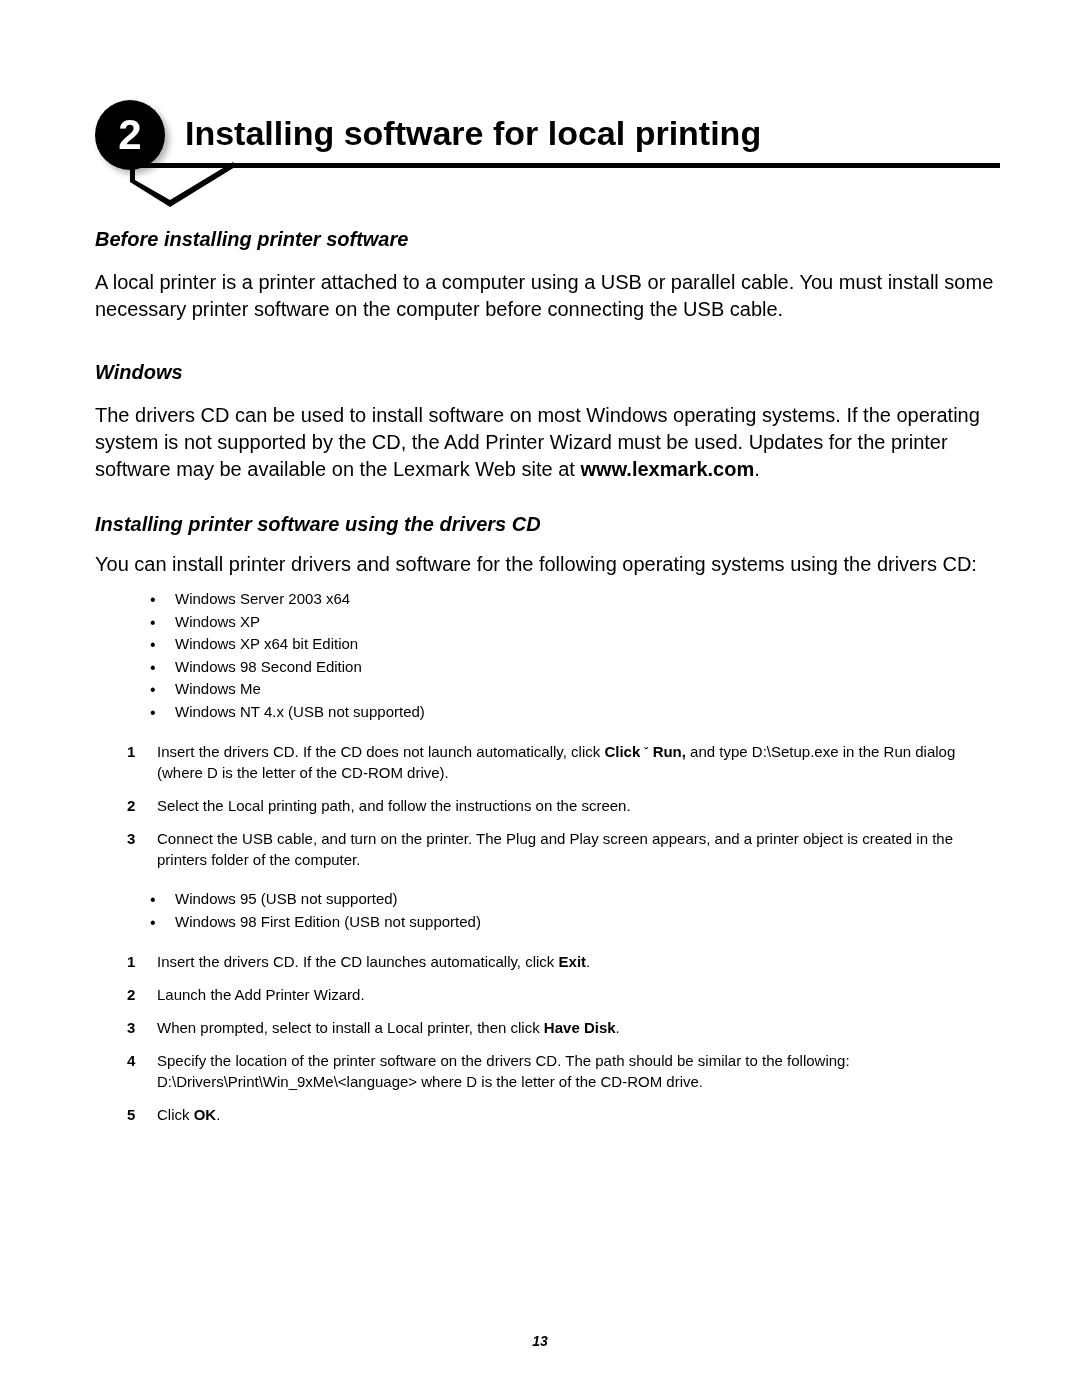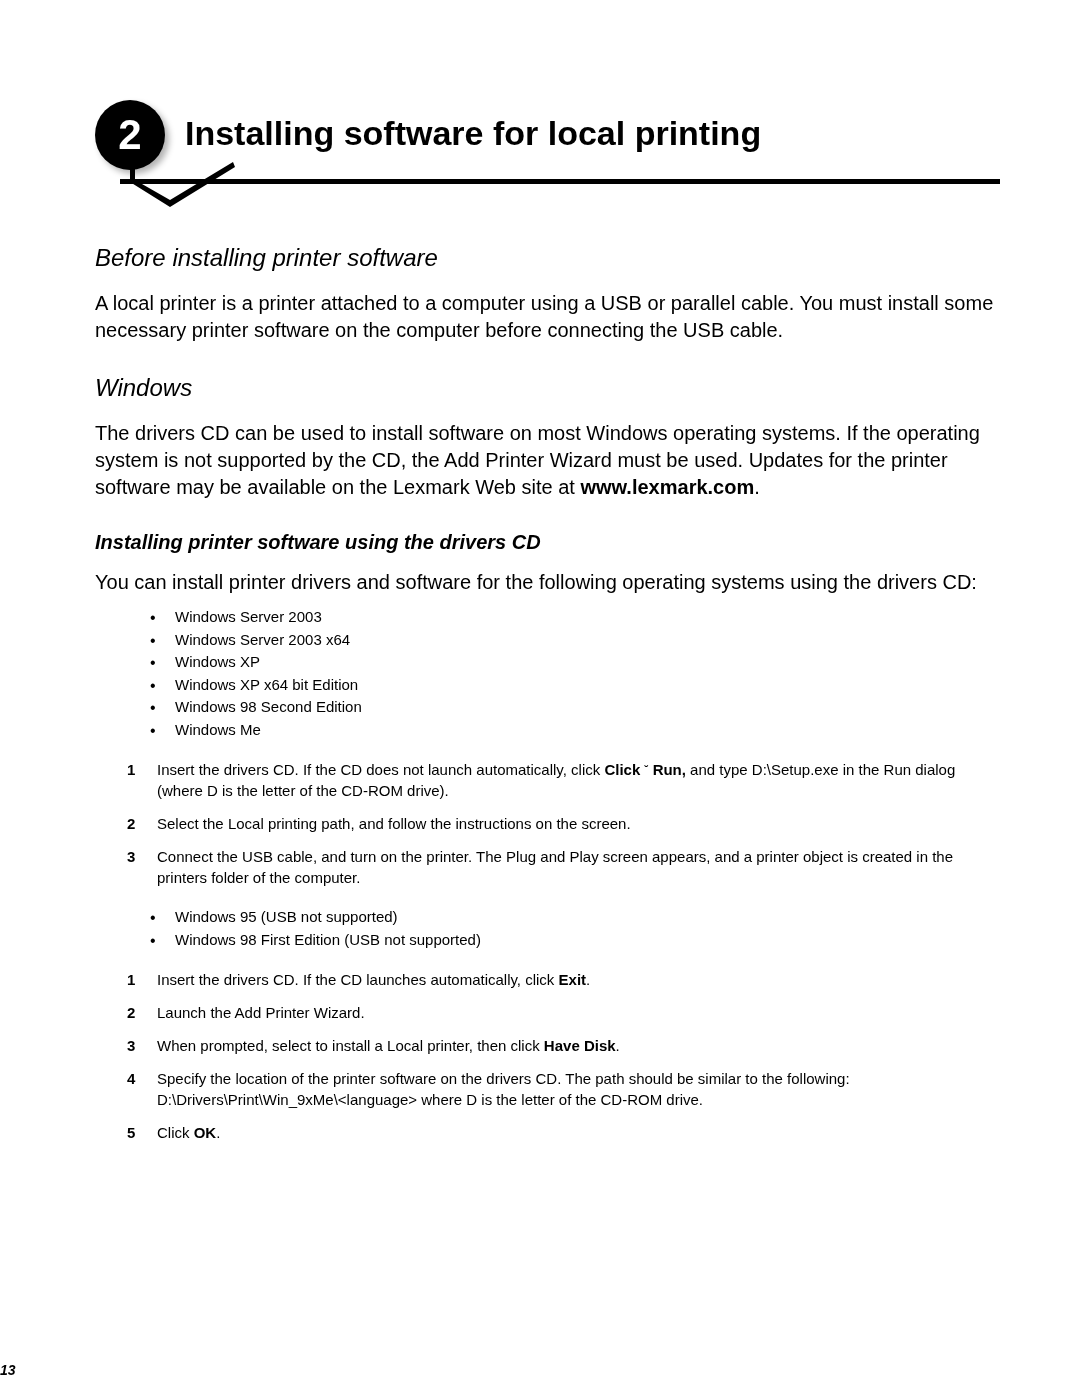--- a/index.html
+++ b/index.html
@@ -33,39 +33,39 @@
     font-size: 42px;
     font-weight: bold;
     z-index: 2;
     box-shadow: 4px 4px 6px rgba(0,0,0,0.3);
   }
   .chapter-title {
     font-size: 34px;
     font-weight: bold;
     padding-left: 90px;
     padding-top: 14px;
-    padding-bottom: 26px;
+    padding-bottom: 10px;
   }
   .chapter-line {
     border-bottom: 5px solid #000;
     margin-left: 25px;
   }
   .chapter-tail {
     position: absolute;
     left: 25px;
     top: 62px;
   }
   .chapter-tail svg {
     display: block;
   }
   h2.section {
-    font-size: 24px;
+    font-size: 20px;
     font-style: italic;
-    font-weight: normal;
-    margin-top: 30px;
+    font-weight: bold;
+    margin-top: 38px;
     margin-bottom: 18px;
   }
   h3.subsection {
     font-size: 20px;
     font-style: italic;
     font-weight: bold;
     margin-top: 30px;
     margin-bottom: 15px;
   }
   p.body {
@@ -101,24 +101,24 @@
     padding-left: 30px;
     margin-bottom: 12px;
   }
   ol.steps li .num {
     position: absolute;
     left: 0;
     font-weight: bold;
   }
   .page-number {
     position: absolute;
-    bottom: 19px;
+    bottom: 48px;
     left: 0;
     right: 0;
-    text-align: left;
+    text-align: center;
     font-style: italic;
     font-weight: bold;
     font-size: 14px;
   }
   .arrow-glyph {
     display:inline-block;
     font-size: 12px;
     vertical-align: middle;
   }
 </style>
@@ -144,26 +144,26 @@
   <p class="body">A local printer is a printer attached to a computer using a USB or parallel cable. You must install some necessary printer software on the computer before connecting the USB cable.</p>
 
   <h2 class="section">Windows</h2>
   <p class="body">
     <span>The drivers CD can be used to install software on most Windows operating systems. If the operating system is not supported by the CD, the Add Printer Wizard must be used. Updates for the printer software may be available on the Lexmark Web site at </span><span class="bold">www.lexmark.com</span><span>.</span>
   </p>
 
   <h3 class="subsection">Installing printer software using the drivers CD</h3>
   <p class="body">You can install printer drivers and software for the following operating systems using the drivers CD:</p>
   <ul class="bullets" id="sub1-bullets">
-      <li>Windows Server 2003</li>
       <li>Windows Server 2003 x64</li>
       <li>Windows XP</li>
       <li>Windows XP x64 bit Edition</li>
       <li>Windows 98 Second Edition</li>
       <li>Windows Me</li>
+      <li>Windows NT 4.x (USB not supported)</li>
     </ul>
   <ol class="steps" id="sub1-steps">
       <li><span class="num">1</span><span>Insert the drivers CD. If the CD does not launch automatically, click </span><span class="bold">Click</span><span>  </span><span class="arrow-glyph">˘</span><span>  </span><span class="bold">Run,</span><span> and type D:\Setup.exe      in the Run dialog (where D is the letter of the CD-ROM drive).</span></li>
       <li><span class="num">2</span><span>Select the Local printing path, and follow the instructions on the screen.</span></li>
       <li><span class="num">3</span><span>Connect the USB cable, and turn on the printer. The Plug and Play screen appears, and a printer object is created in the printers folder of the computer.</span></li>
     </ol>
 
   <ul class="bullets" id="sub2-bullets">
       <li>Windows 95 (USB not supported)</li>
       <li>Windows 98 First Edition (USB not supported)</li>

